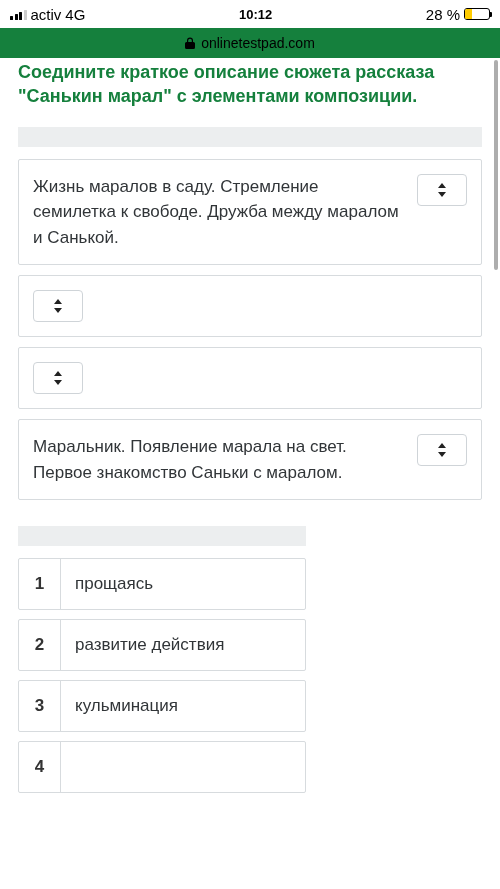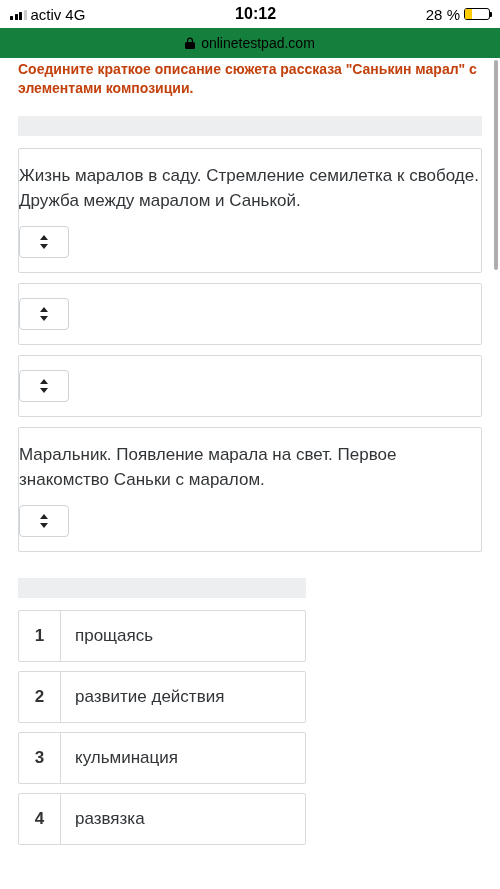--- a/index.html
+++ b/index.html
@@ -3,31 +3,31 @@
 <meta charset="utf-8">
 <style>
   * { box-sizing: border-box; margin: 0; padding: 0; }
   html, body { width: 500px; height: 889px; font-family: -apple-system, Helvetica, Arial, sans-serif; background: #fff; overflow: hidden; }
   .status-bar { height: 28px; background: #fff; display: flex; align-items: center; justify-content: space-between; padding: 0 10px; font-size: 15px; font-weight: 500; color: #000; text-align: right; }
   .status-left { display: flex; align-items: center; gap: 4px; }
   .bars { display: flex; align-items: flex-end; gap: 1.5px; height: 12px; }
   .bar { width: 3px; background: #000; border-radius: 0.5px; }
   .bar.empty { background: #ccc; }
   .b1 { height: 4px; } .b2 { height: 6px; } .b3 { height: 8px; } .b4 { height: 10px; }
-  .status-center { font-weight: 600; font-size: 16px; }
+  .status-center { font-weight: 600; font-size: 13px; }
   .status-right { display: flex; align-items: center; gap: 4px; }
   .battery { width: 26px; height: 12px; border: 1px solid #000; border-radius: 3px; position: relative; display: flex; align-items: center; }
   .battery::after { content: ''; position: absolute; right: -3px; top: 3px; width: 2px; height: 5px; background: #000; border-radius: 0 1px 1px 0; }
   .battery-fill { width: 28%; height: 100%; background: #ffcc00; border-radius: 1.5px 0 0 1.5px; }
   .url-bar { height: 30px; display: flex; align-items: center; justify-content: center; gap: 6px; font-size: 14px; color: #000; background: #15803d; }
   .lock-svg { width: 10px; height: 12px; }
   .content { padding: 0 18px; height: calc(889px - 58px); overflow: hidden; background: #fff; }
-  .question-title { font-size: 14px; font-weight: 700; color: #c2410c; line-height: 1.35; margin-top: 2px; margin-bottom: 18px; }
+  .question-title { font-size: 18px; font-weight: 700; color: #15803d; line-height: 1.35; margin-top: 2px; margin-bottom: 18px; }
   .gray-strip { height: 20px; background: #eceeef; margin-bottom: 12px; }
-  .match-block { border: 1px solid #d7dbde; border-radius: 2px; padding: 14px 0; margin-bottom: 10px; display: flex; align-items: flex-start; justify-content: space-between; gap: 12px; flex-direction: column; }
+  .match-block { border: 1px solid #d7dbde; border-radius: 2px; padding: 14px 14px; margin-bottom: 10px; display: flex; align-items: flex-start; justify-content: space-between; gap: 12px; }
   .match-text { font-size: 17px; color: #313538; line-height: 1.5; flex: 1; }
   .select-box { width: 50px; height: 32px; border: 1px solid #cfd4d8; border-radius: 4px; display: flex; align-items: center; justify-content: center; background: #fff; flex-shrink: 0; position: relative; }
   .sort-icon { line-height: 0; }
   .sort-icon svg { display: block; }
   .answer-strip { height: 20px; background: #eceeef; margin-top: 26px; margin-bottom: 12px; width: 62%; }
   .answer-row { border: 1px solid #d7dbde; border-radius: 2px; margin-bottom: 9px; display: flex; align-items: stretch; width: 62%; min-height: 52px; }
   .answer-num { width: 42px; display: flex; align-items: center; justify-content: center; font-size: 17px; font-weight: 700; color: #333; border-right: 1px solid #d7dbde; }
   .answer-label { flex: 1; display: flex; align-items: center; padding: 0 14px; font-size: 17px; color: #313538; }
   .scroll-indicator { position: absolute; right: 2px; top: 60px; width: 4px; height: 210px; background: rgba(0,0,0,0.32); border-radius: 2px; }
 </style>
@@ -117,17 +117,16 @@
   <div class="answer-row">
     <div class="answer-num">2</div>
     <div class="answer-label">развитие действия</div>
   </div>
   <div class="answer-row">
     <div class="answer-num">3</div>
     <div class="answer-label">кульминация</div>
   </div>
   <div class="answer-row">
     <div class="answer-num">4</div>
-    <div class="answer-label">развязка</div>
   </div>
 </div>
 
 <div class="scroll-indicator"></div>
 
 </body></html>

